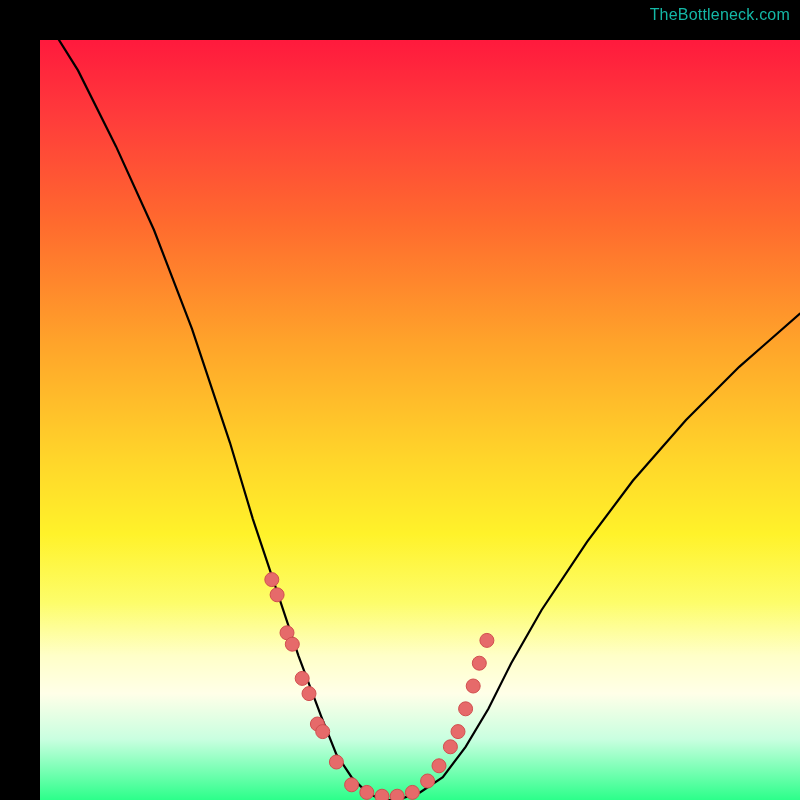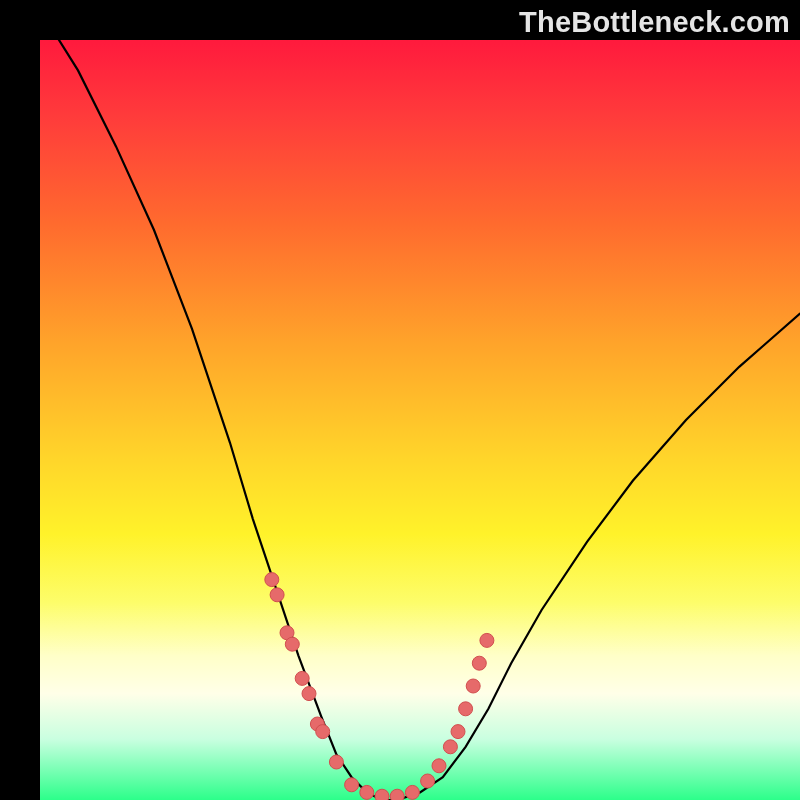--- a/index.html
+++ b/index.html
@@ -37,23 +37,23 @@
       #ffffc8 81%,
       #ffffe8 86%,
       #c9ffe0 92%,
       #2cff8a 100%
     );
   }
   .watermark {
     position: absolute;
     top: 6px;
     right: 10px;
-    color: #e5e5e5;
-    font-size: 29px;
-    font-weight: 700;
+    color: #14b8a6;
+    font-size: 16px;
+    font-weight: 400;
     letter-spacing: 0.2px;
     user-select: none;
   }
   svg.curve {
     position: absolute;
     left: 0;
     top: 0;
     width: 760px;
     height: 760px;
     pointer-events: none;

